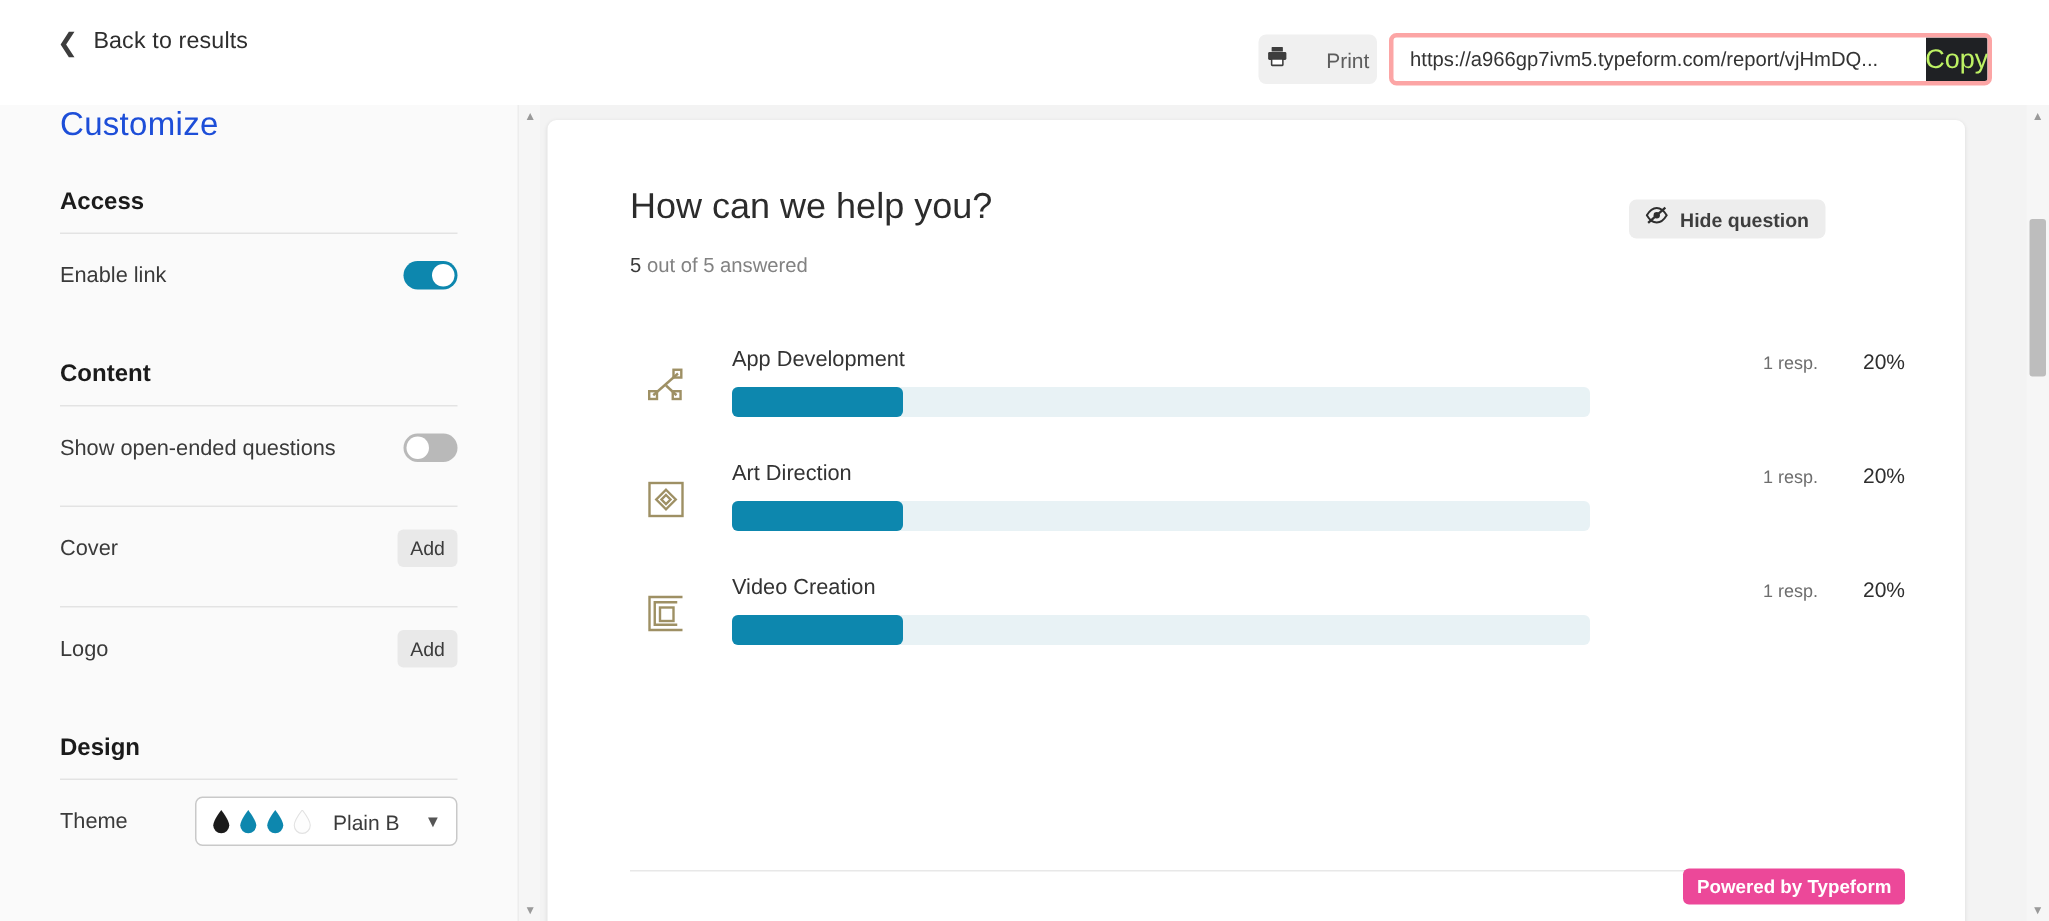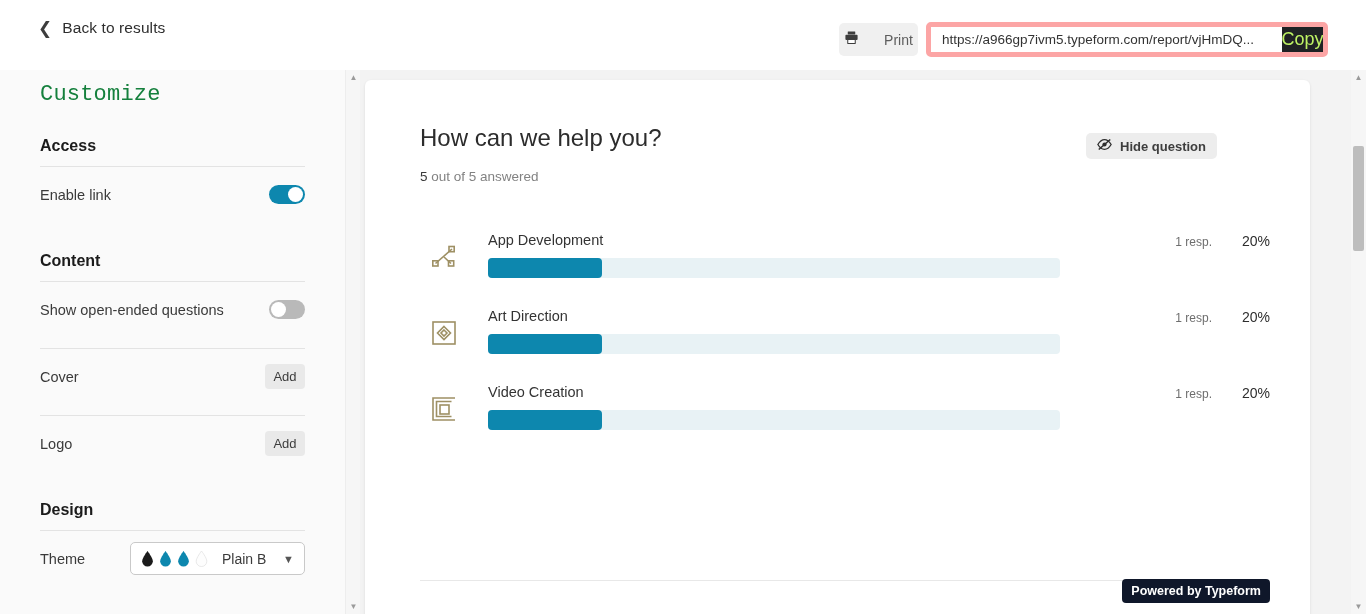--- a/index.html
+++ b/index.html
@@ -34,21 +34,21 @@
     position: absolute; left: 839px; top: 23px;
     width: 79px; height: 33px;
     background: #f0f0f0; border-radius: 5px;
     display: flex; align-items: center; justify-content: center; gap: 25px;
     cursor: pointer;
   }
   .print-label { font-size: 14px; color: #5d5d5d; }
   .url-wrap {
     position: absolute; left: 926px; top: 22px;
     width: 402px; height: 35px;
-    border: 5px solid #fca5a5; border-radius: 5px;
+    border: 3px solid #fca5a5; border-radius: 5px;
     background: #ffffff;
     display: flex; align-items: stretch; overflow: hidden;
   }
   .url-text {
     flex: 1; display: flex; align-items: center;
     padding: 0 11px;
     font-size: 13.5px; color: #333; white-space: nowrap; overflow: hidden;
   }
   .copy-btn {
     width: 41px; background: #1f2124; color: #bef264;
@@ -58,22 +58,22 @@
 
   
   .sidebar {
     position: absolute; left: 0; top: 70px;
     width: 345px; height: 544px;
     background: #fafafa;
     padding: 0 40px;
     overflow: hidden;
   }
   .side-title {
-    font-size: 22px; font-weight: 400; color: #15803d;
-    margin-top: 12px; letter-spacing: .2px; font-family: Liberation Mono, monospace;
+    font-size: 22px; font-weight: 400; color: #1d4ed8;
+    letter-spacing: .2px;
   }
   .side-sub {
     font-size: 14.5px; color: #5f5f5f; line-height: 1.45;
     margin-top: 11px; width: 268px;
   }
   .section-head {
     font-size: 16px; font-weight: bold; color: #1b1b1b;
     margin-top: 30px;
   }
   .hr { height: 1px; background: #e3e3e3; margin-top: 11px; }
@@ -180,21 +180,21 @@
     background: #e8f2f5;
   }
   .bar-fill { height: 100%; border-radius: 4px; background: #0d87ae; }
 
   .card-divider {
     position: absolute; left: 55px; right: 55px; top: 500px;
     height: 1px; background: #e8e8e8;
   }
   .typeform-badge {
     position: absolute; right: 40px; top: 499px;
-    background: #0f172a; color: #fff;
+    background: #ec4899; color: #fff;
     font-size: 12.5px; font-weight: bold;
     padding: 5px 9px; border-radius: 4px; cursor: pointer; text-align: center;
   }
 
   
   .sb-right {
     position: absolute; right: 0; top: 70px;
     width: 15px; height: 544px; background: #f6f6f6;
   }
   .sb-thumb {

